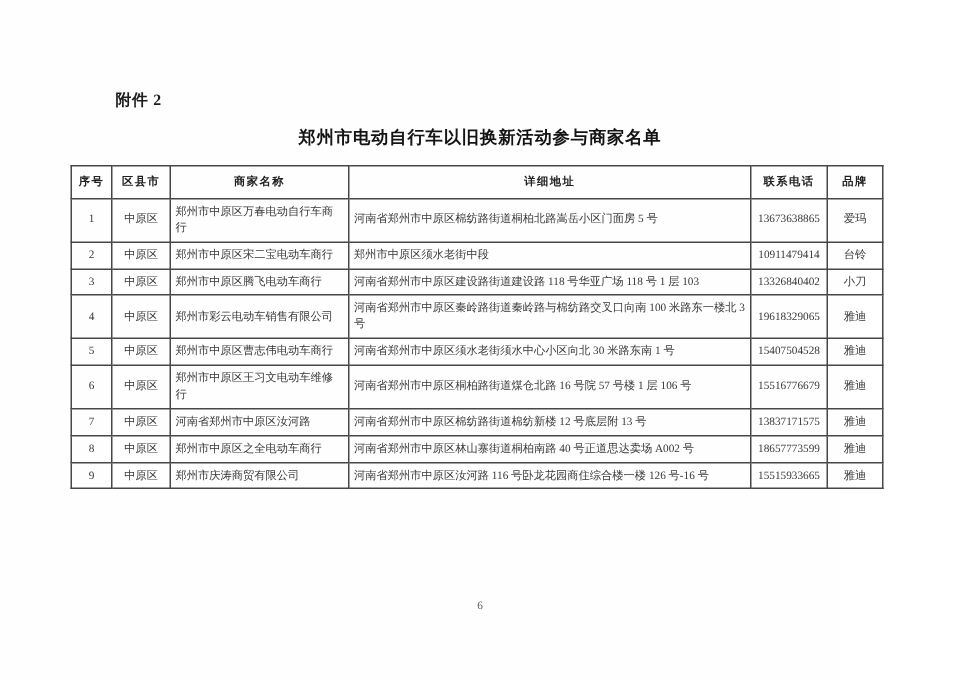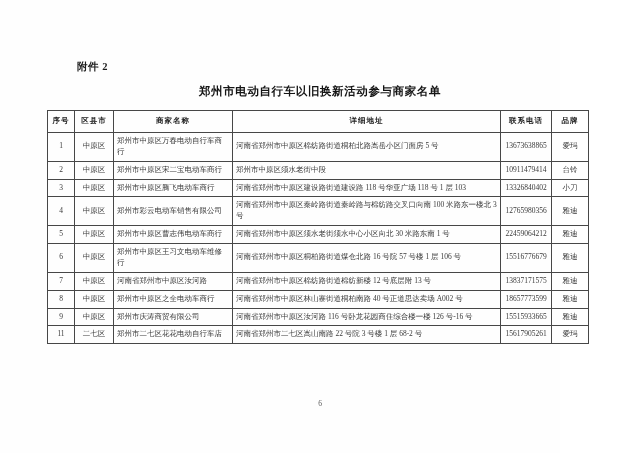--- a/index.html
+++ b/index.html
@@ -135,29 +135,29 @@
           <td class="left">郑州市中原区腾飞电动车商行</td>
           <td class="left">河南省郑州市中原区建设路街道建设路 118 号华亚广场 118 号 1 层 103</td>
           <td class="center">13326840402</td>
           <td class="center">小刀</td>
         </tr>
         <tr>
           <td class="center">4</td>
           <td class="center">中原区</td>
           <td class="left">郑州市彩云电动车销售有限公司</td>
           <td class="left">河南省郑州市中原区秦岭路街道秦岭路与棉纺路交叉口向南 100 米路东一楼北 3 号</td>
-          <td class="center">12765980356</td>
+          <td class="center">19618329065</td>
           <td class="center">雅迪</td>
         </tr>
         <tr>
           <td class="center">5</td>
           <td class="center">中原区</td>
           <td class="left">郑州市中原区曹志伟电动车商行</td>
           <td class="left">河南省郑州市中原区须水老街须水中心小区向北 30 米路东南 1 号</td>
-          <td class="center">22459064212</td>
+          <td class="center">15407504528</td>
           <td class="center">雅迪</td>
         </tr>
         <tr>
           <td class="center">6</td>
           <td class="center">中原区</td>
           <td class="left">郑州市中原区王习文电动车维修行</td>
           <td class="left">河南省郑州市中原区桐柏路街道煤仓北路 16 号院 57 号楼 1 层 106 号</td>
           <td class="center">15516776679</td>
           <td class="center">雅迪</td>
         </tr>
@@ -178,26 +178,18 @@
           <td class="center">雅迪</td>
         </tr>
         <tr>
           <td class="center">9</td>
           <td class="center">中原区</td>
           <td class="left">郑州市庆涛商贸有限公司</td>
           <td class="left">河南省郑州市中原区汝河路 116 号卧龙花园商住综合楼一楼 126 号-16 号</td>
           <td class="center">15515933665</td>
           <td class="center">雅迪</td>
         </tr>
-        <tr>
-          <td class="center">11</td>
-          <td class="center">二七区</td>
-          <td class="left">郑州市二七区花花电动自行车店</td>
-          <td class="left">河南省郑州市二七区嵩山南路 22 号院 3 号楼 1 层 68-2 号</td>
-          <td class="center">15617905261</td>
-          <td class="center">爱玛</td>
-        </tr>
       </tbody>
   </table>
 
   <div class="page-number">6</div>
 
 </div>
 
 </body></html>

